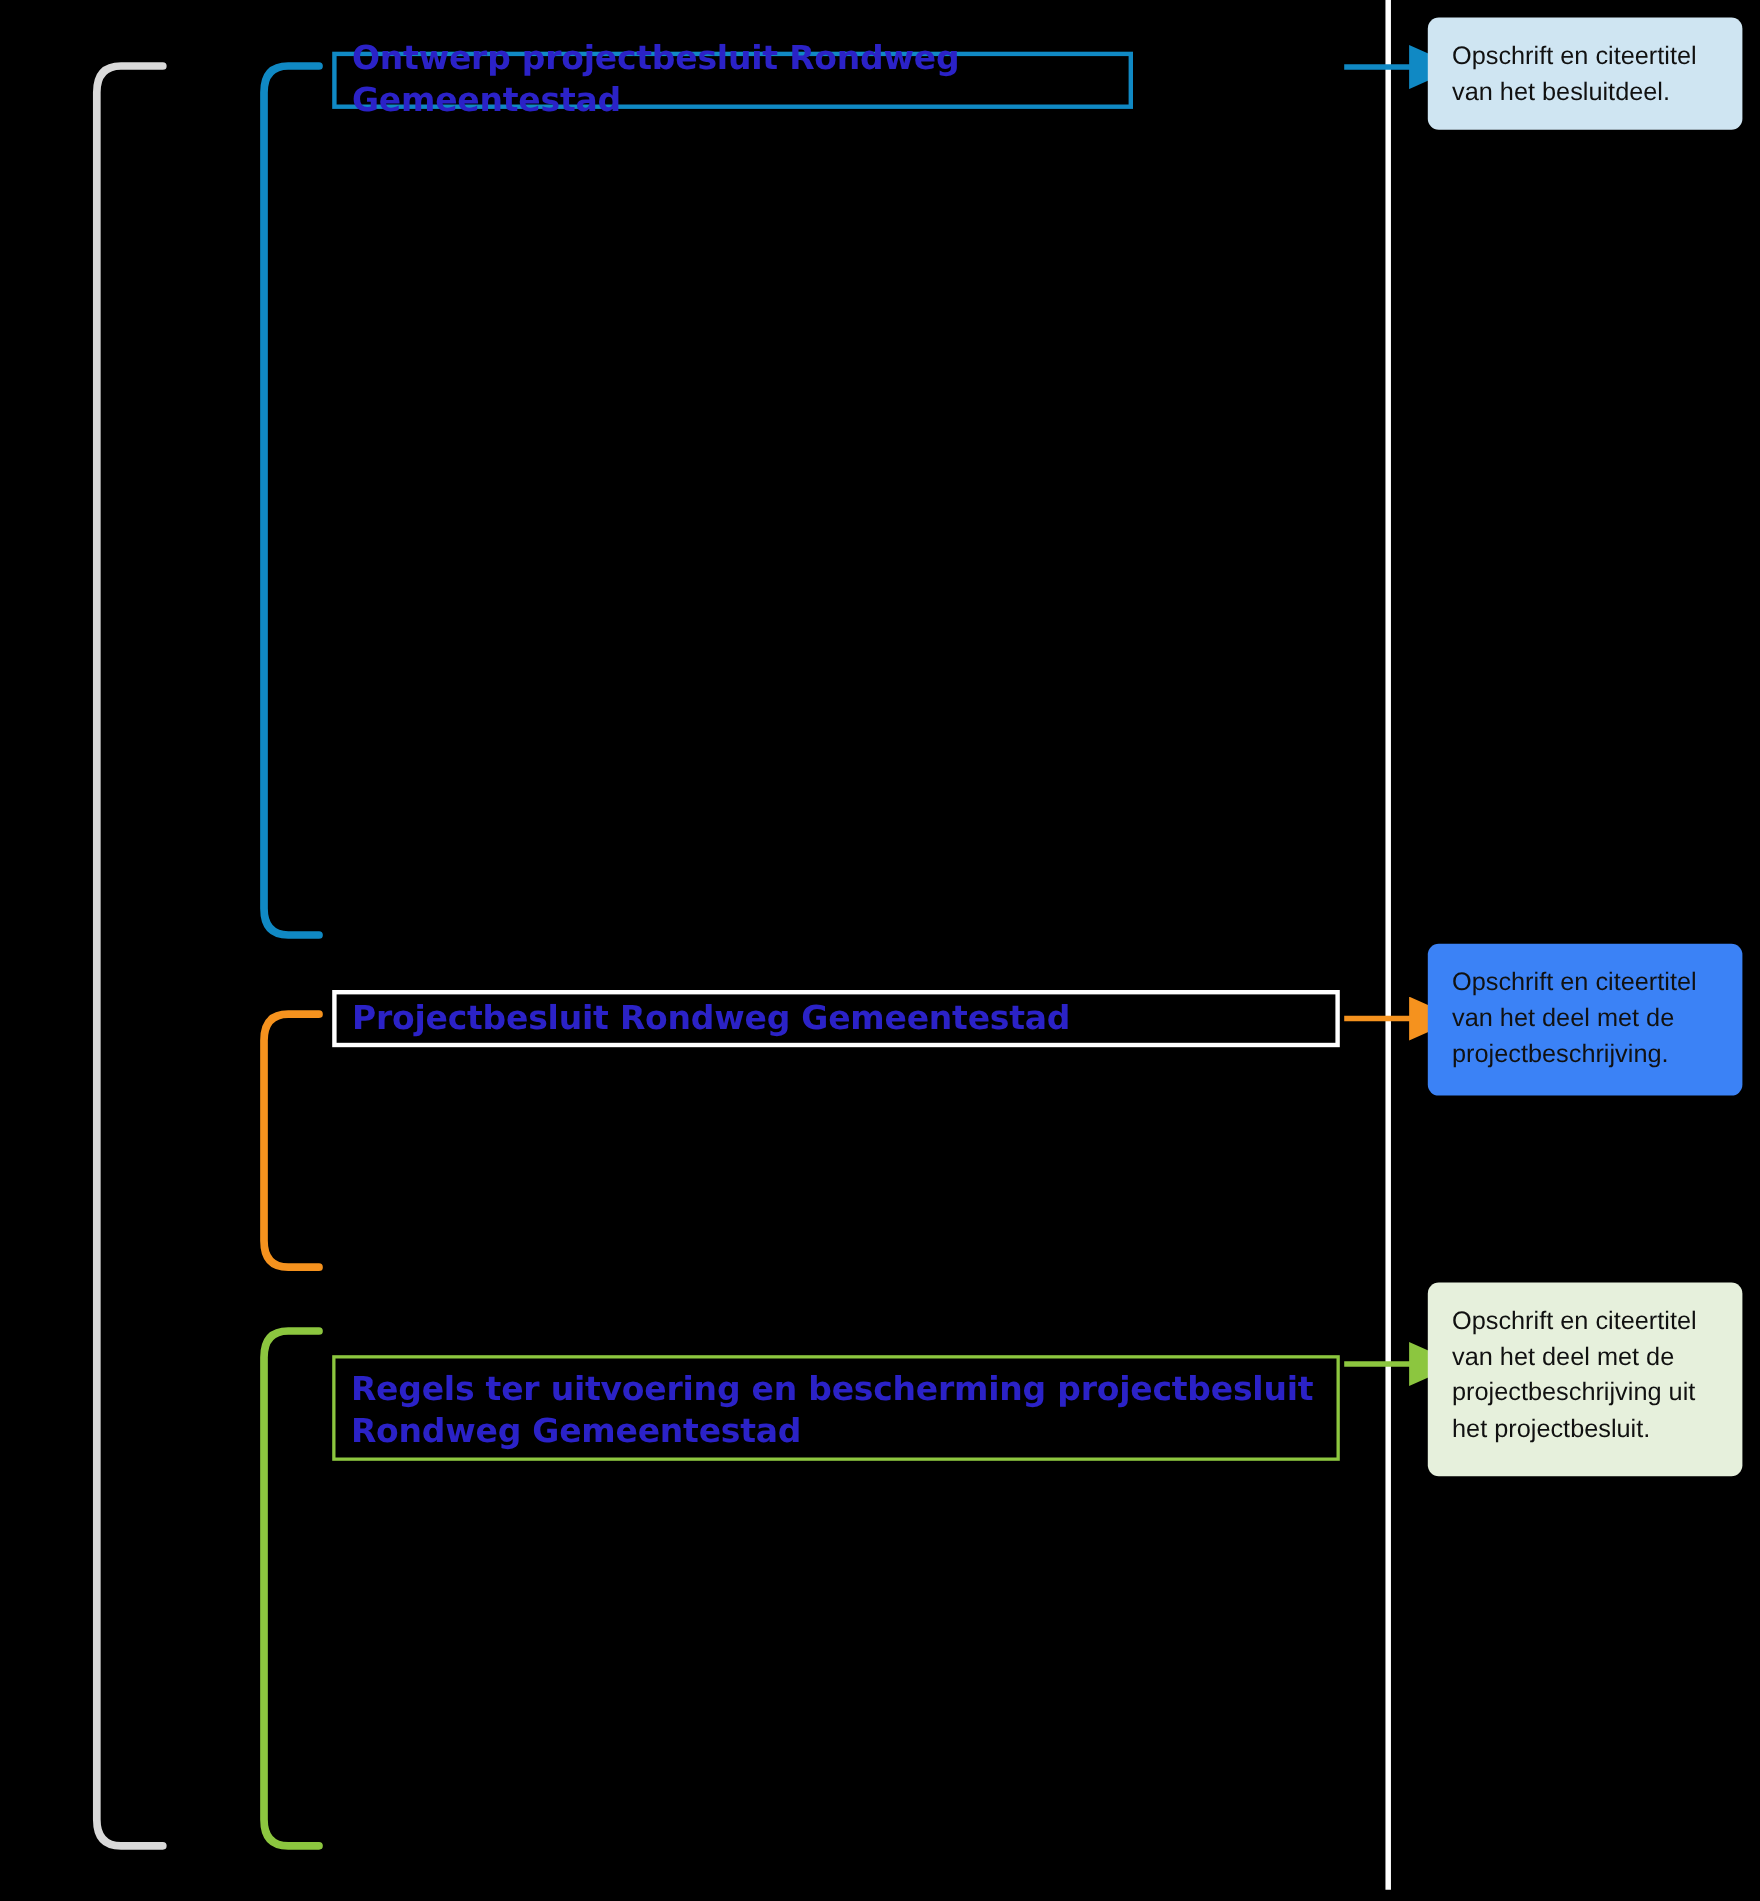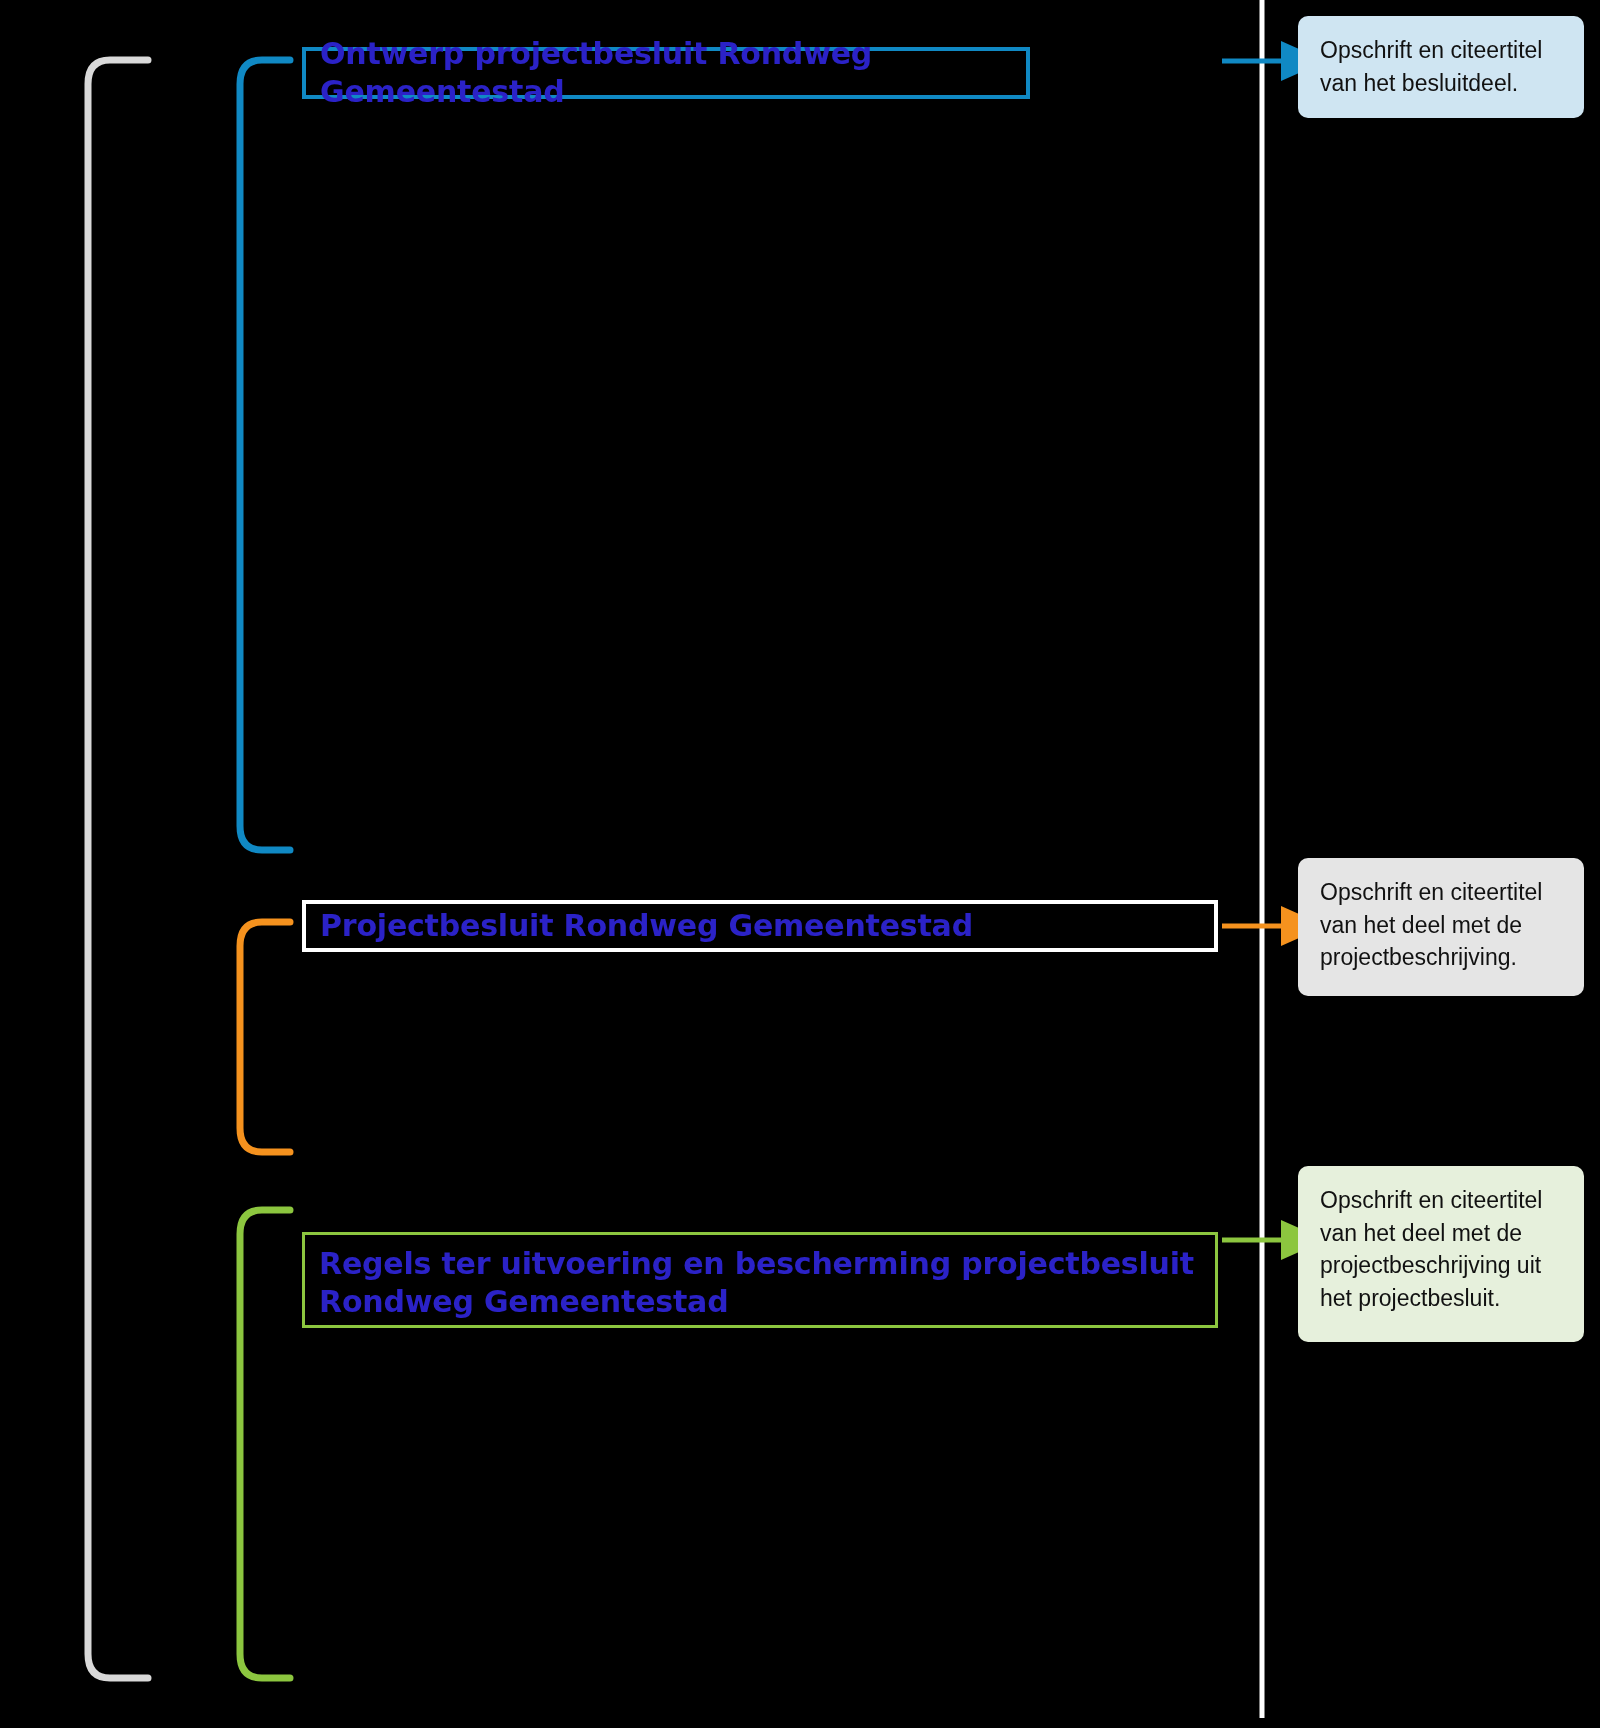--- a/index.html
+++ b/index.html
@@ -98,21 +98,21 @@
     top: 16px;
     width: 286px;
     min-height: 102px;
     background: #cfe5f2;
   }
   #callout-projectbeschrijving {
     left: 1298px;
     top: 858px;
     width: 286px;
     min-height: 138px;
-    background: #e5e5e5;
+    background: #3b82f6;
   }
   #callout-omgevingsplanregels {
     left: 1298px;
     top: 1166px;
     width: 286px;
     min-height: 176px;
     background: #e6f0dc;
   }
 </style>
 </head>

